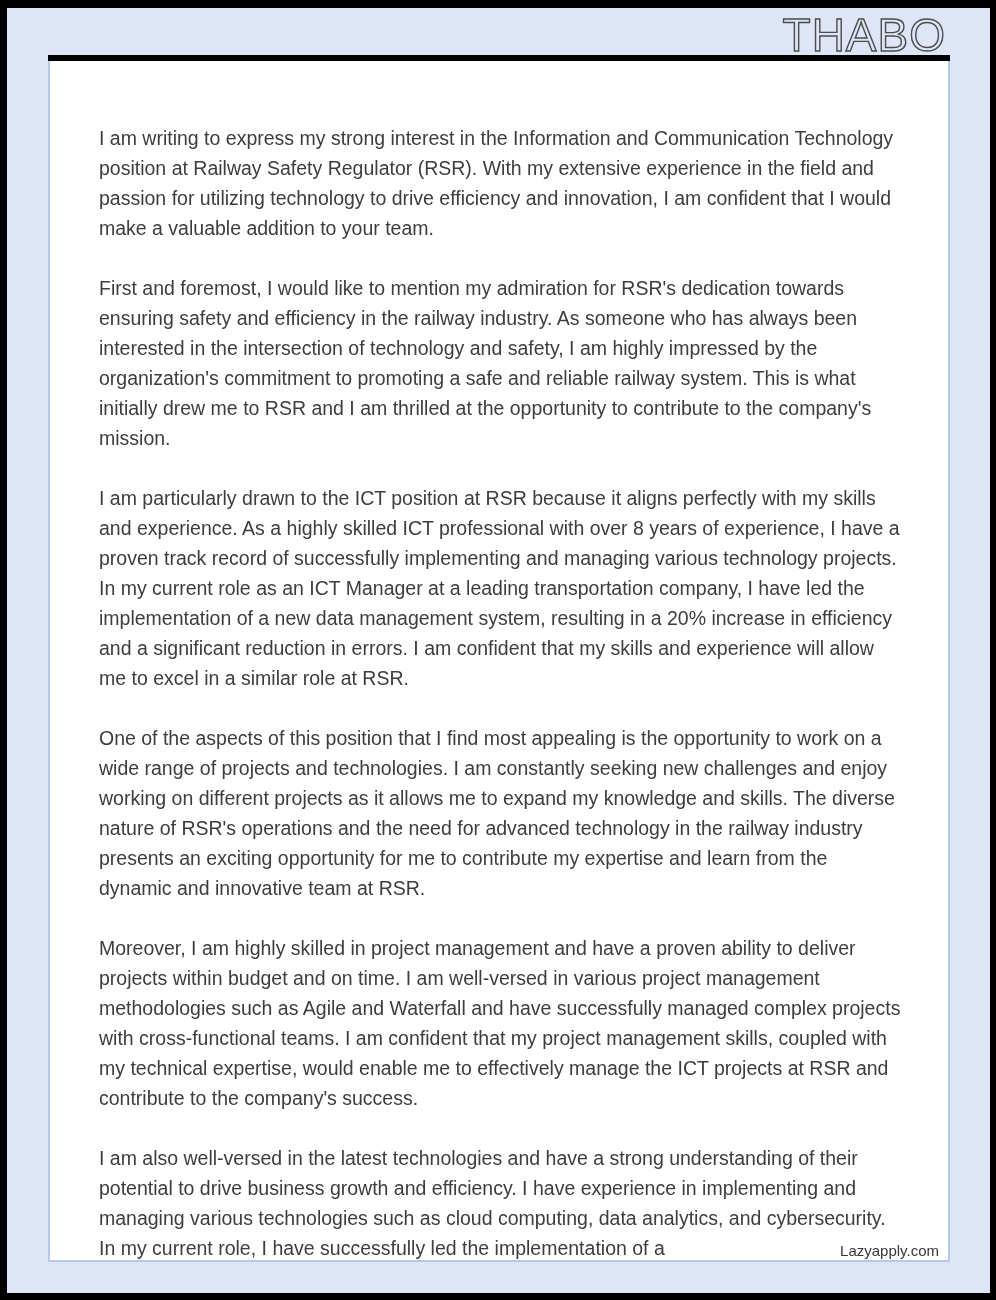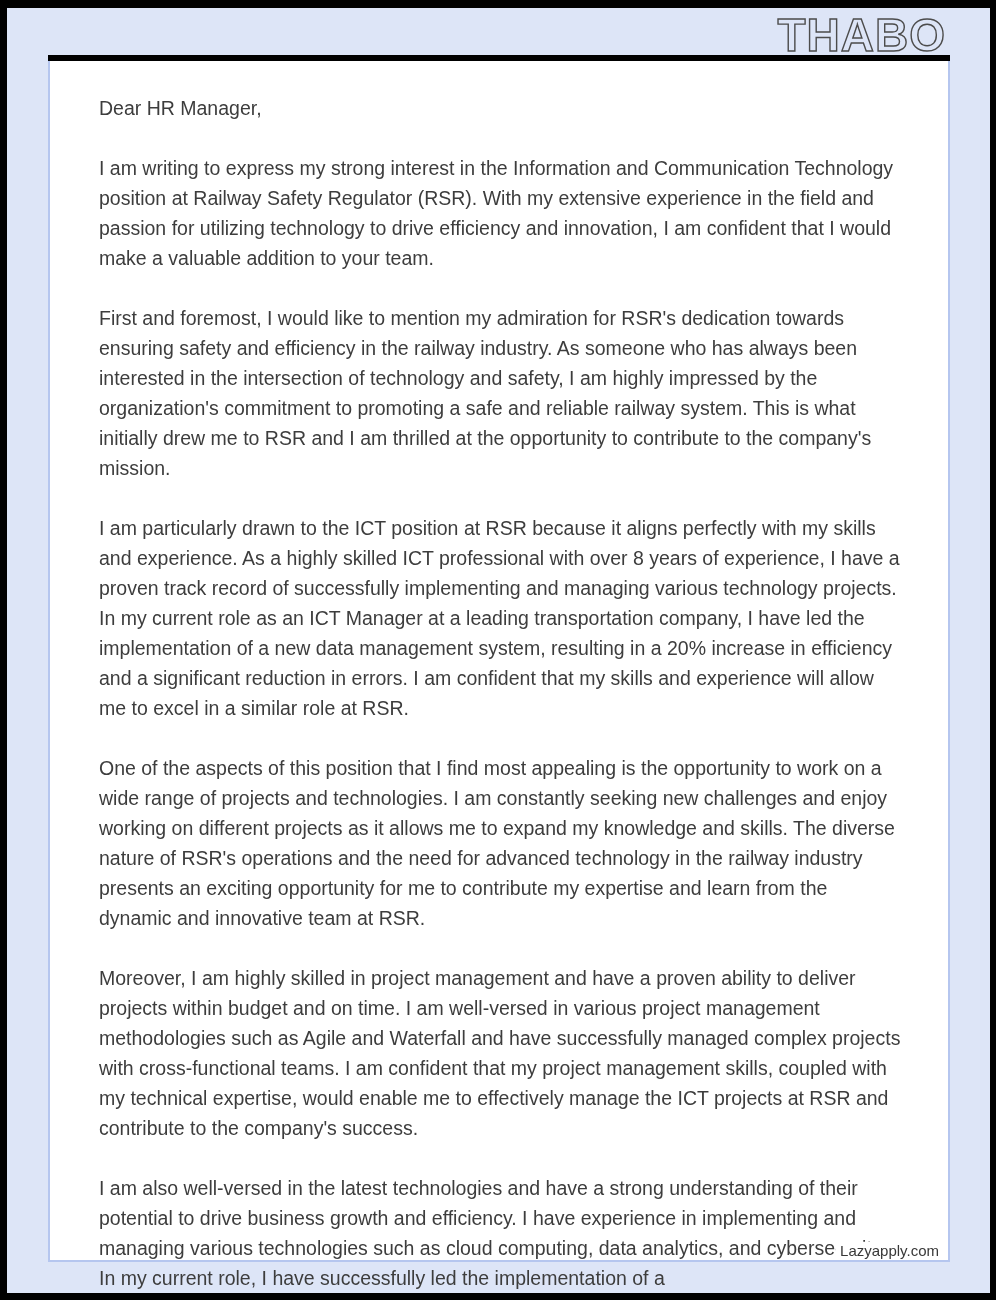--- a/index.html
+++ b/index.html
@@ -13,21 +13,21 @@
     border-right-width: 6px;
     overflow: hidden;
     position: relative;
     font-family: "Liberation Sans", sans-serif;
   }
   .brand {
     position: absolute;
     top: 4px;
     right: 44px;
     font-size: 46px;
-    font-weight: 700;
+    font-weight: 400;
     letter-spacing: 1px;
     color: transparent;
     -webkit-text-stroke: 1.4px #4c4c4c;
     line-height: 1.0;
     user-select: none;
   }
   .page {
     position: absolute;
     left: 41px;   
     top: 47px;
@@ -72,21 +72,20 @@
 </style>
 </head>
 <body>
 
 <div class="brand">THABO</div>
 
 <div class="page">
   <div class="page-top-bar"></div>
 
   <div class="content">
-    <p class="greeting">Dear HR Manager,</p>
     <p>I am writing to express my strong interest in the Information and Communication Technology position at Railway Safety Regulator (RSR). With my extensive experience in the field and passion for utilizing technology to drive efficiency and innovation, I am confident that I would make a valuable addition to your team.</p>
     <p>First and foremost, I would like to mention my admiration for RSR's dedication towards ensuring safety and efficiency in the railway industry. As someone who has always been interested in the intersection of technology and safety, I am highly impressed by the organization's commitment to promoting a safe and reliable railway system. This is what initially drew me to RSR and I am thrilled at the opportunity to contribute to the company's mission.</p>
     <p>I am particularly drawn to the ICT position at RSR because it aligns perfectly with my skills and experience. As a highly skilled ICT professional with over 8 years of experience, I have a proven track record of successfully implementing and managing various technology projects. In my current role as an ICT Manager at a leading transportation company, I have led the implementation of a new data management system, resulting in a 20% increase in efficiency and a significant reduction in errors. I am confident that my skills and experience will allow me to excel in a similar role at RSR.</p>
     <p>One of the aspects of this position that I find most appealing is the opportunity to work on a wide range of projects and technologies. I am constantly seeking new challenges and enjoy working on different projects as it allows me to expand my knowledge and skills. The diverse nature of RSR's operations and the need for advanced technology in the railway industry presents an exciting opportunity for me to contribute my expertise and learn from the dynamic and innovative team at RSR.</p>
     <p>Moreover, I am highly skilled in project management and have a proven ability to deliver projects within budget and on time. I am well-versed in various project management methodologies such as Agile and Waterfall and have successfully managed complex projects with cross-functional teams. I am confident that my project management skills, coupled with my technical expertise, would enable me to effectively manage the ICT projects at RSR and contribute to the company's success.</p>
     <p>I am also well-versed in the latest technologies and have a strong understanding of their potential to drive business growth and efficiency. I have experience in implementing and managing various technologies such as cloud computing, data analytics, and cybersecurity. In my current role, I have successfully led the implementation of a</p>
   </div>
 
   <div class="watermark">Lazyapply.com</div>
 </div>

